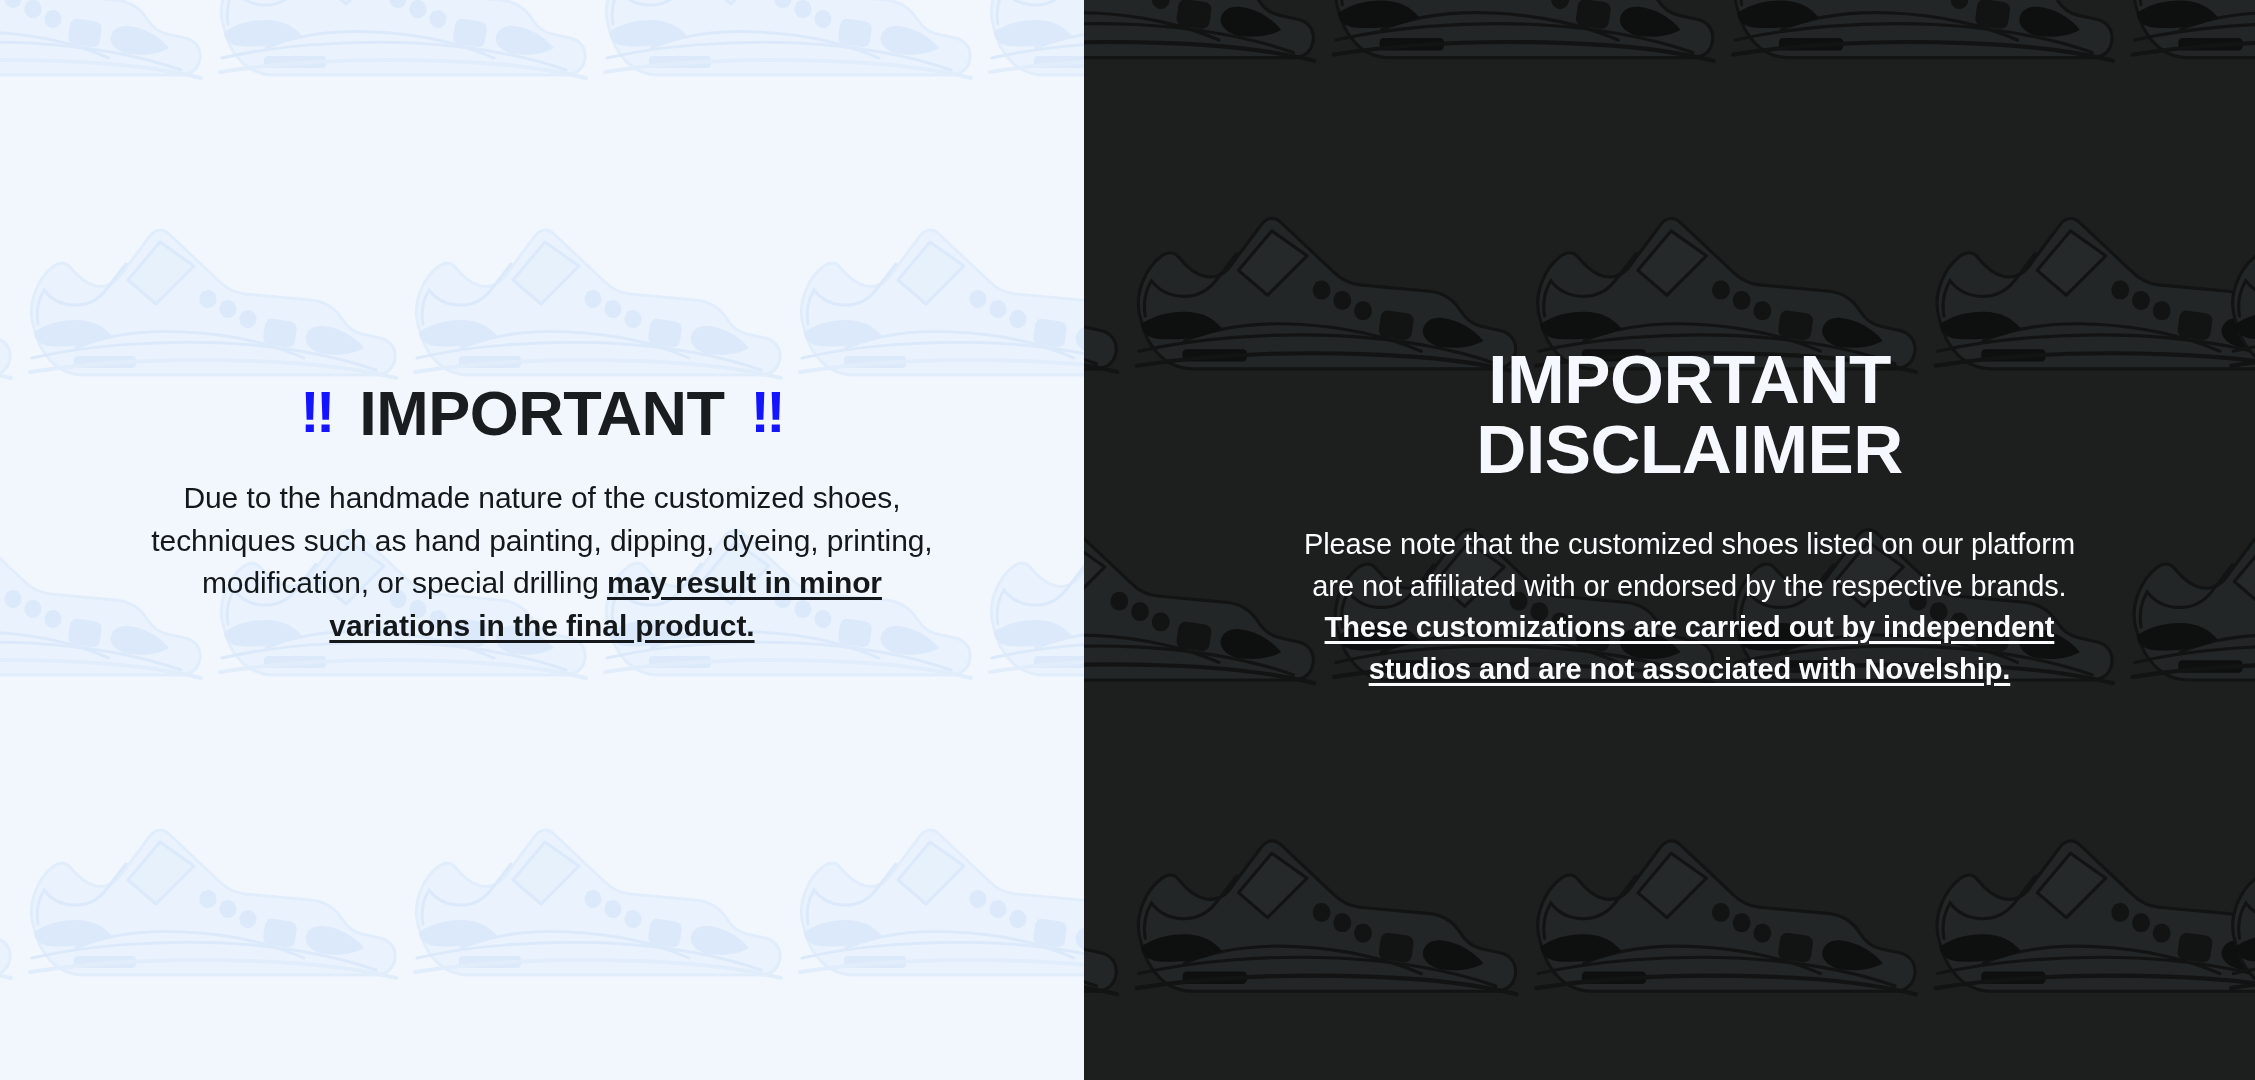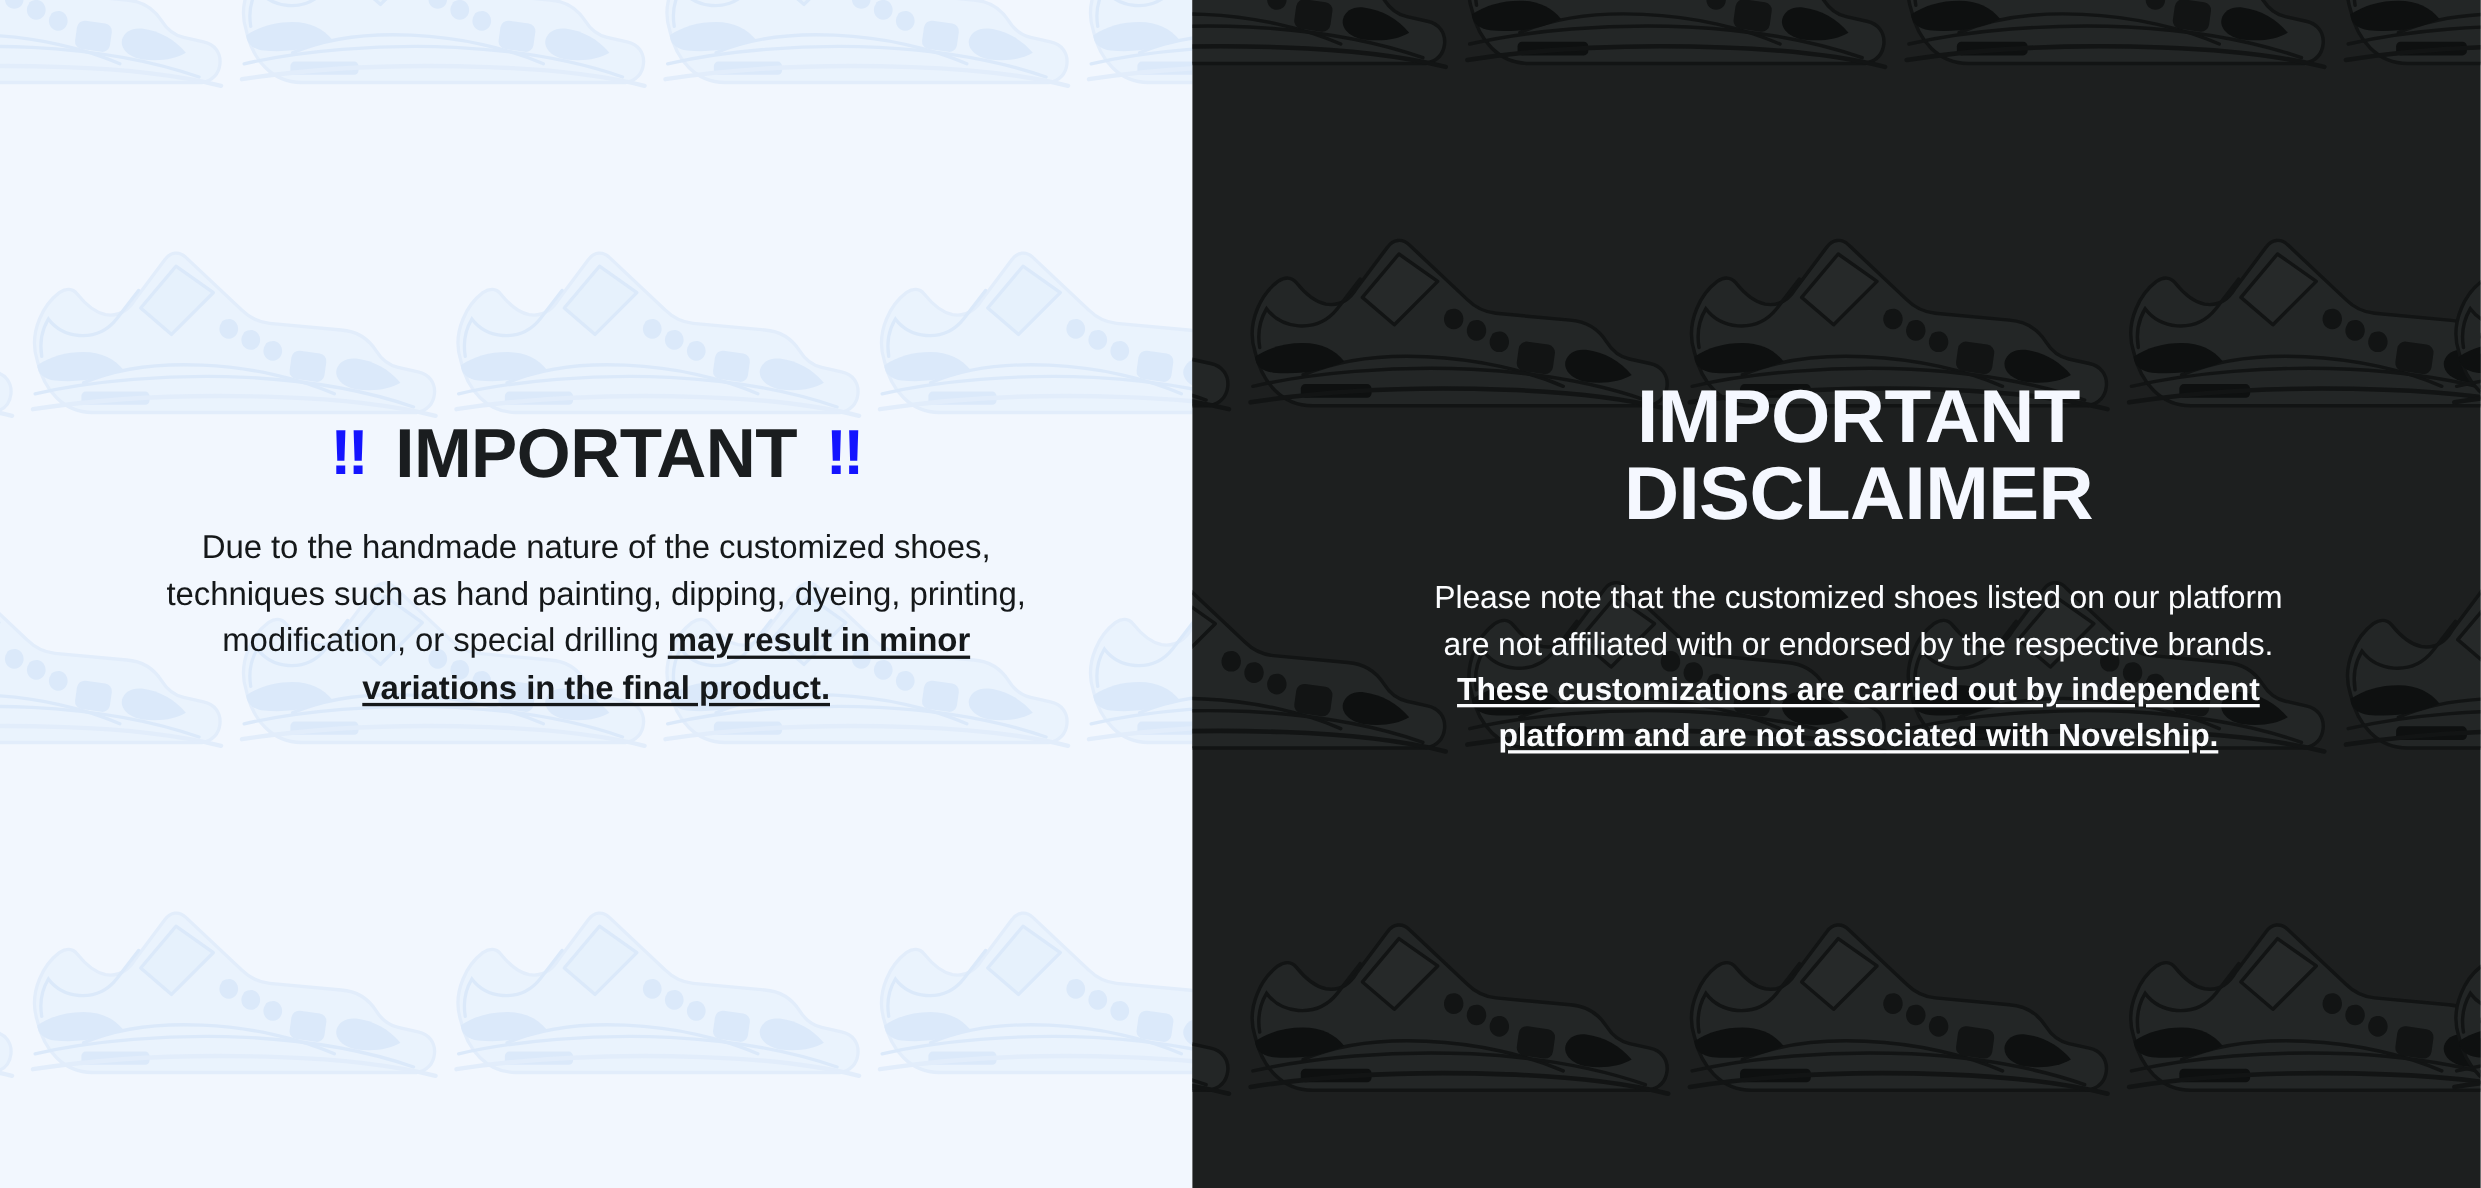--- a/index.html
+++ b/index.html
@@ -258,18 +258,18 @@
       </g>
     </svg>
 
     <div class="panel-content content--dark">
       <h1 class="disclaimer-heading">
         <span class="disclaimer-heading-line">IMPORTANT</span>
         <span class="disclaimer-heading-line">DISCLAIMER</span>
       </h1>
 
       <p class="body-copy body-copy--dark">
-        <span>Please note that the customized shoes listed on our platform are not affiliated with or endorsed by the respective brands. </span><span class="emph--dark">These customizations are carried out by independent platform and are not associated with Novelship.</span>
+        <span>Please note that the customized shoes listed on our platform are not affiliated with or endorsed by the respective brands. </span><span class="emph--dark">These customizations are carried out by independent studios and are not associated with Novelship.</span>
       </p>
     </div>
   </section>
 
 </div>
 
 </body></html>

